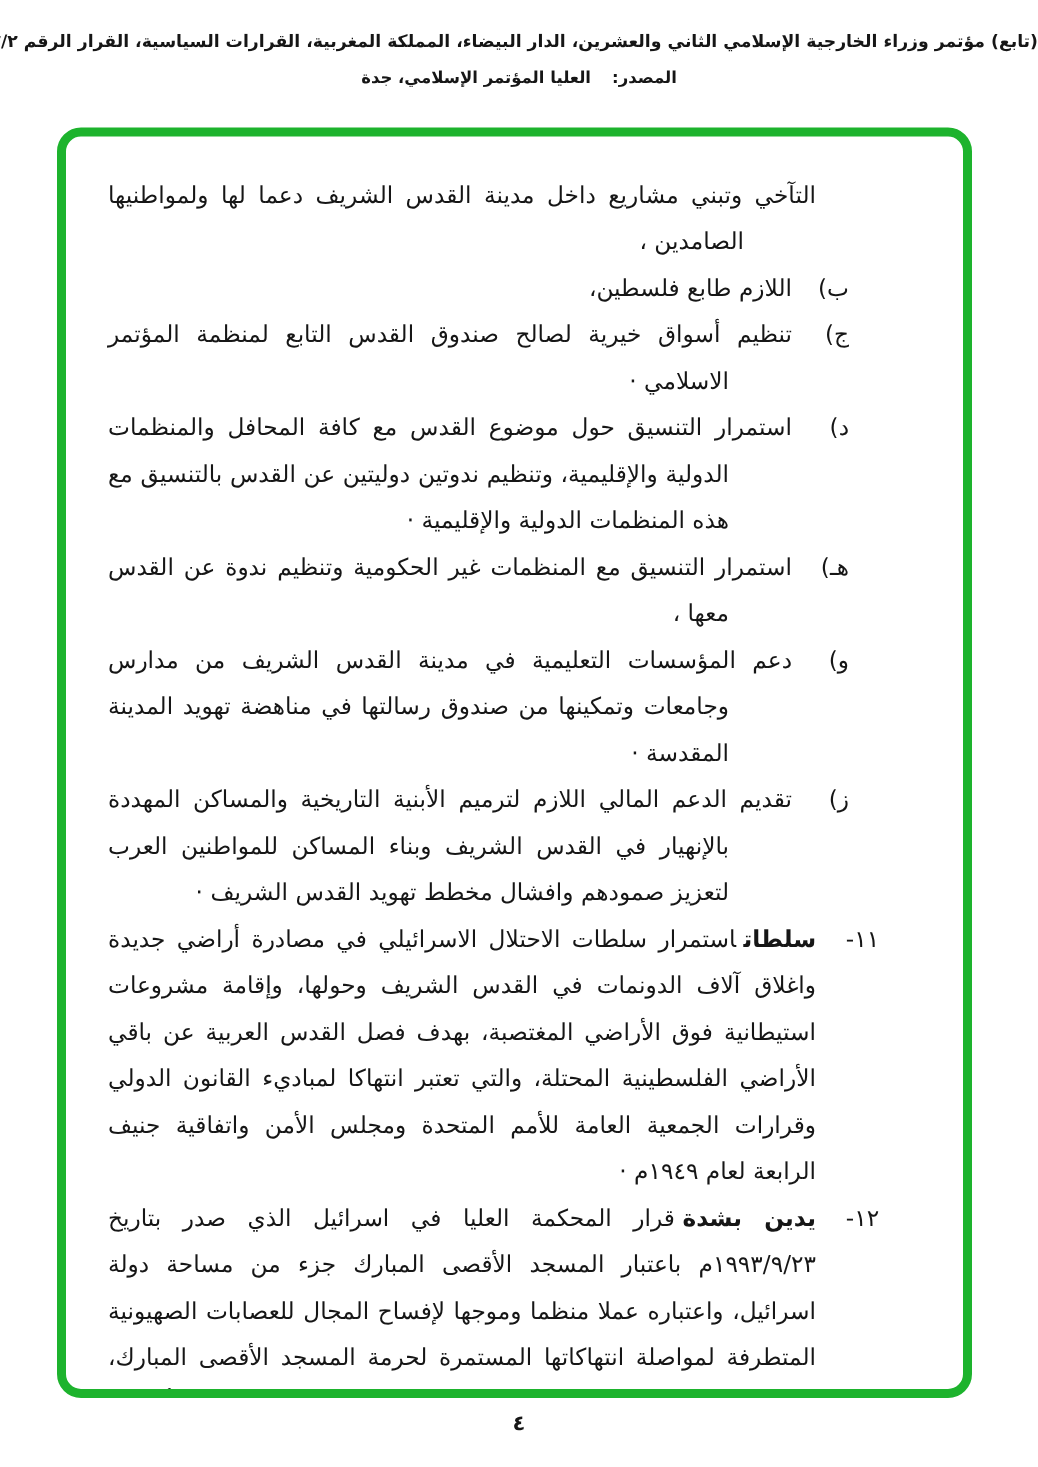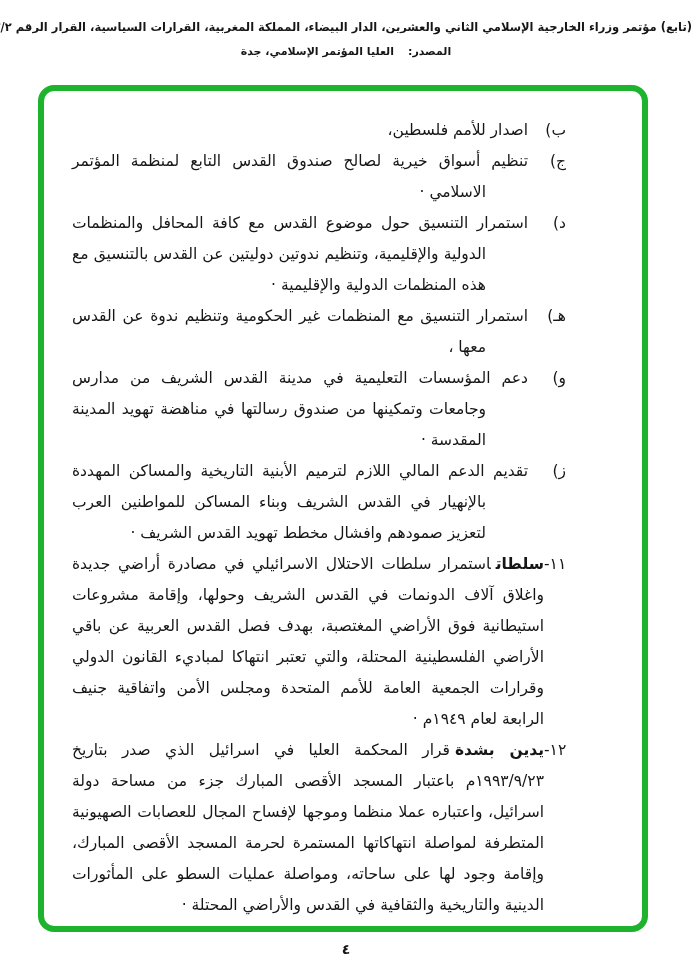--- a/index.html
+++ b/index.html
@@ -36,21 +36,21 @@
   .sub-item .marker{
     flex:0 0 38px;text-align:right;
   }
   .sub-item .txt{
     flex:1;padding-right:42px;text-indent:-42px;
   }
   .num-item{
     display:flex;
   }
   .num-item .marker{
-    flex:0 0 62px;text-align:left;
+    flex:0 0 62px;text-align:center;
   }
   .num-item .txt{
     flex:1;
   }
   .num-item .lead{
     font-weight:bold;margin-left:5px;
   }
   p,.sub-item,.num-item{margin-top:0;margin-bottom:0;}
   
   .ftr{
@@ -63,24 +63,25 @@
 
 <header class="hdr">
   <div class="hdr-line1">(تابع) مؤتمر وزراء الخارجية الإسلامي الثاني والعشرين، الدار البيضاء، المملكة المغربية، القرارات السياسية، القرار الرقم ٢٢/٢-س</div>
   <div class="hdr-line2">
     <span class="src-label">المصدر:</span><span>العليا المؤتمر الإسلامي، جدة</span>
   </div>
 </header>
 
 <main class="greenbox" style="border-color: rgb(29, 179, 45);">
 
+  <p class="intro">التآخي وتبني مشاريع داخل مدينة القدس الشريف دعما لها ولمواطنيها الصامدين ،</p>
 
   <div class="sub-item">
     <span class="marker">ب)</span>
-    <span class="txt">اصدار للأمم فلسطين،</span>
+    <span class="txt">اللازم طابع فلسطين،</span>
   </div>
   <div class="sub-item">
     <span class="marker">ج)</span>
     <span class="txt">تنظيم أسواق خيرية لصالح صندوق القدس التابع لمنظمة المؤتمر الاسلامي ·</span>
   </div>
   <div class="sub-item">
     <span class="marker">د)</span>
     <span class="txt">استمرار التنسيق حول موضوع القدس مع كافة المحافل والمنظمات الدولية والإقليمية، وتنظيم ندوتين دوليتين عن القدس بالتنسيق مع هذه المنظمات الدولية والإقليمية ·</span>
   </div>
   <div class="sub-item">

